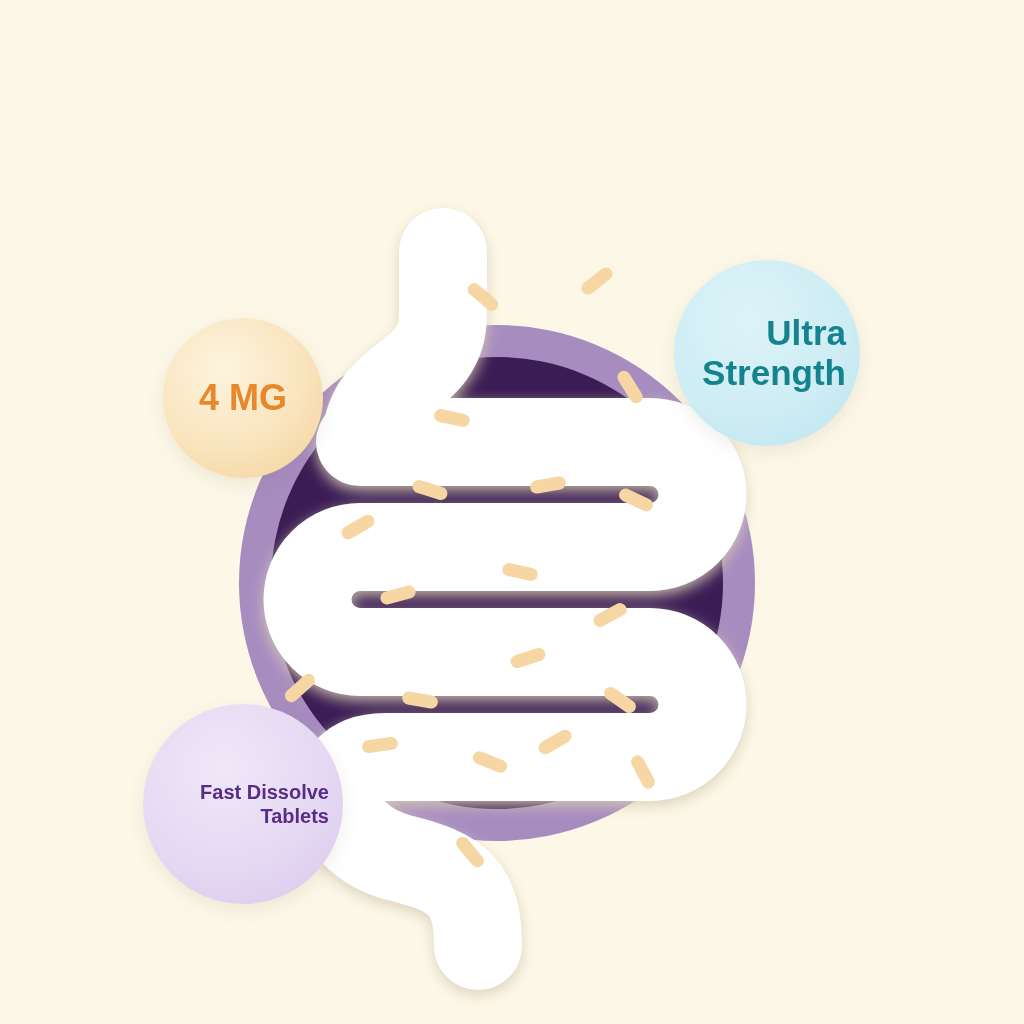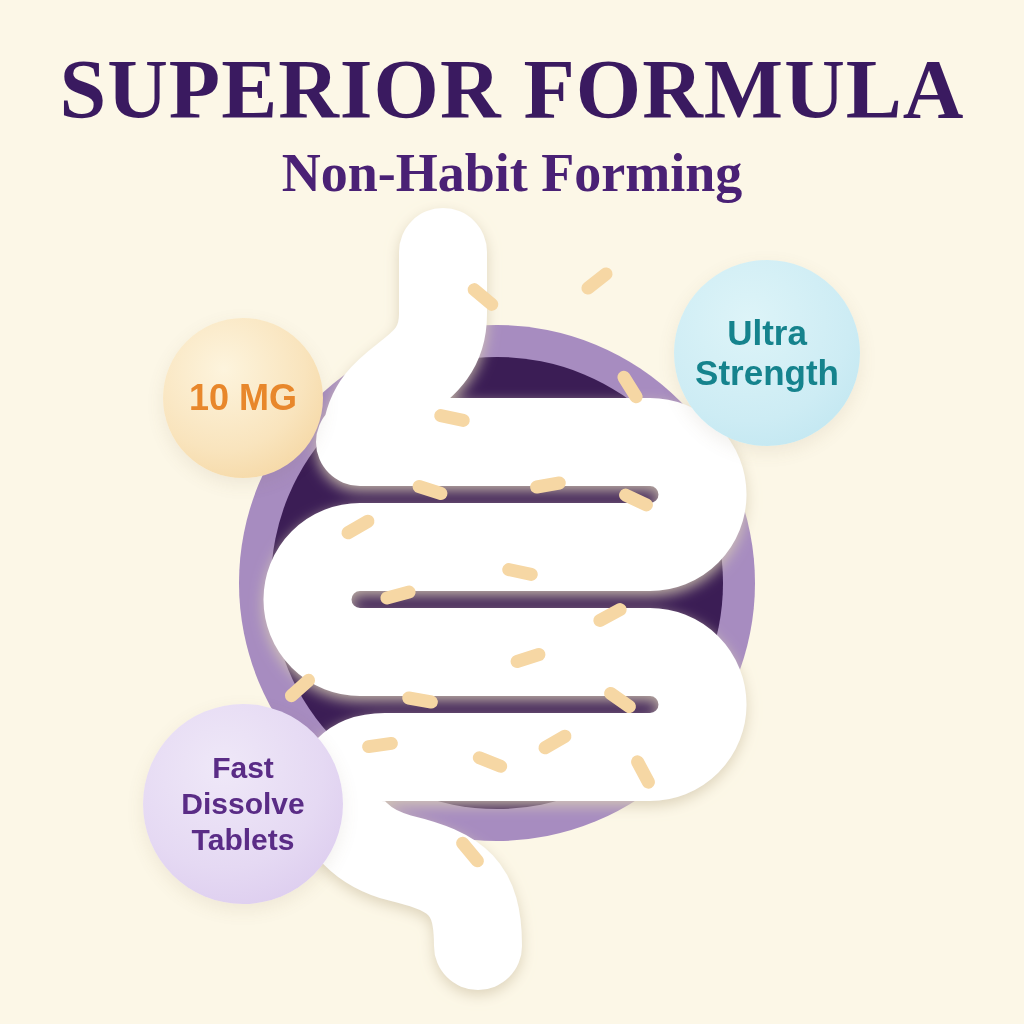--- a/index.html
+++ b/index.html
@@ -57,23 +57,23 @@
     color:#15838d;font-size:35px;line-height:1.15;
   }
   .badge-sugar{
     left:716px;top:580px;width:194px;height:194px;
     background:radial-gradient(circle at 38% 30%, #fdf0d6 0%, #f8dcab 55%, #f0c585 100%);
     color:#e8872b;font-size:37px;
   }
   .badge-tablets{
     left:143px;top:704px;width:200px;height:200px;
     background:radial-gradient(circle at 40% 32%, #efe8f8 0%, #e5d9f3 55%, #d8c6ec 100%);
-    color:#5a2c86;font-size:30px;line-height:1.2;
+    color:#5a2c86;font-size:20px;line-height:1.2;
   }
-  .badge span{display:block;padding:0 14px;}
+  .badge span{display:block;padding:0 14px;text-align:right;}
 </style>
 </head>
 <body>
 
 <div class="stage">
 
   <svg class="illustration" viewBox="0 0 1024 1024" width="1024" height="1024" aria-hidden="true">
     <defs>
       <filter id="softShadow" x="-20%" y="-20%" width="140%" height="140%">
         <feDropShadow dx="0" dy="5" stdDeviation="7" flood-color="#d8cdb4" flood-opacity="0.85"></feDropShadow>
@@ -113,27 +113,23 @@
       <rect x="-18" y="-6.5" width="36" height="13" rx="6.5" transform="translate(528 658) rotate(-18)"></rect>
       <rect x="-18" y="-6.5" width="36" height="13" rx="6.5" transform="translate(620 700) rotate(35)"></rect>
       <rect x="-18" y="-6.5" width="36" height="13" rx="6.5" transform="translate(380 745) rotate(-8)"></rect>
       <rect x="-18" y="-6.5" width="36" height="13" rx="6.5" transform="translate(490 762) rotate(22)"></rect>
       <rect x="-18" y="-6.5" width="36" height="13" rx="6.5" transform="translate(555 742) rotate(-30)"></rect>
       <rect x="-18" y="-6.5" width="36" height="13" rx="6.5" transform="translate(470 852) rotate(50)"></rect>
       <rect x="-18" y="-6.5" width="36" height="13" rx="6.5" transform="translate(643 772) rotate(62)"></rect>
     </g>
   </svg>
 
-  <div class="header">
-    <h1 class="title">SUPERIOR FORMULA</h1>
-    <h2 class="subtitle">Non-Habit Forming</h2>
-  </div>
 
   <div class="badge badge-dosage">
-    <span>10 MG</span>
+    <span>4 MG</span>
   </div>
 
   <div class="badge badge-strength">
     <span>Ultra Strength</span>
   </div>
 
 
   <div class="badge badge-tablets">
     <span>Fast Dissolve Tablets</span>
   </div>

